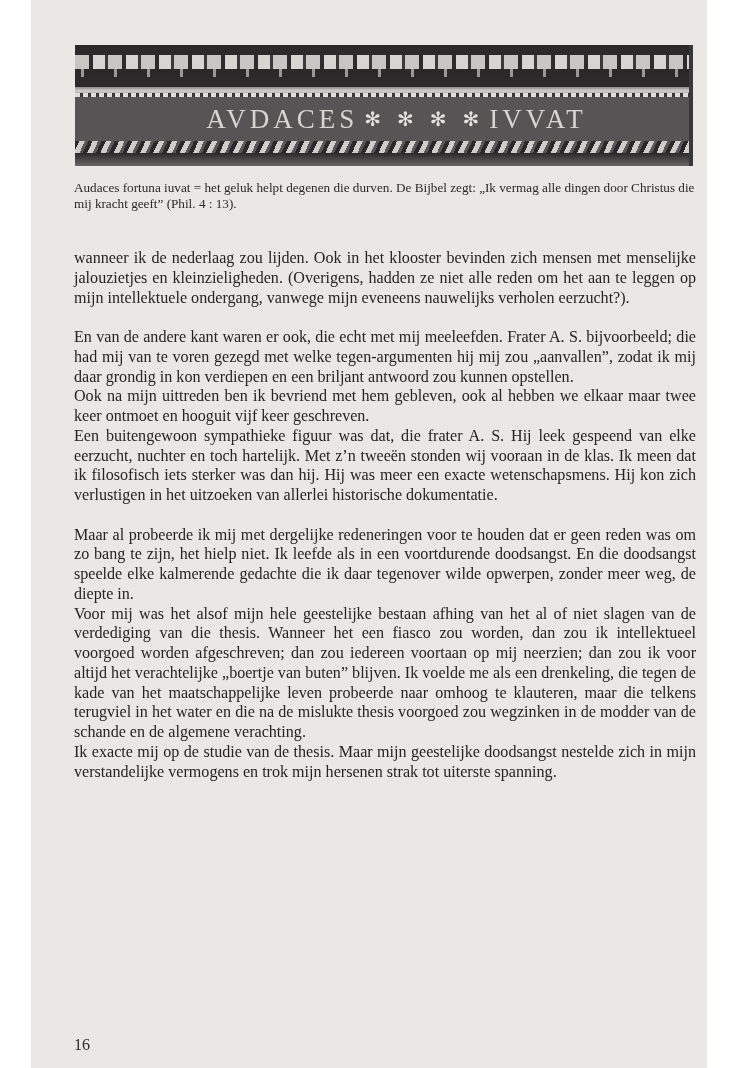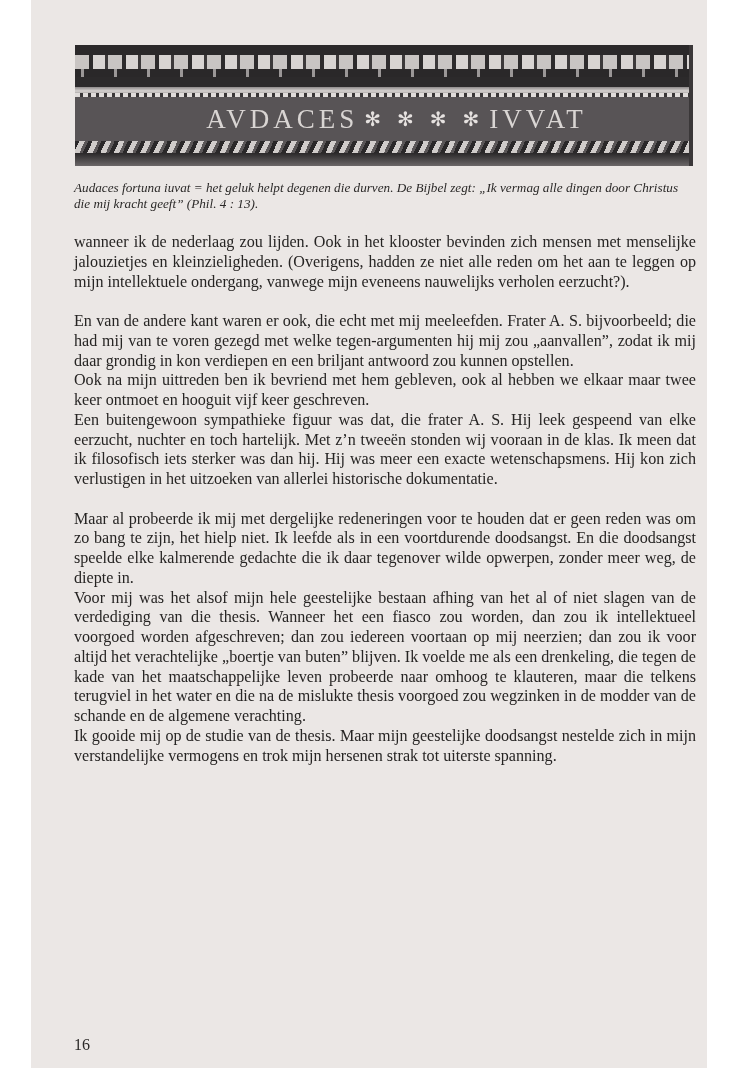--- a/index.html
+++ b/index.html
@@ -45,24 +45,24 @@
     .band.rope {
       top: 96px; height: 12px;
       background: repeating-linear-gradient(115deg, #2a2829 0 4px, #d0ccca 4px 9px, #5a5657 9px 12px);
     }
     .band.bottom {
       top: 108px; height: 13px;
       background: linear-gradient(#2a2829, #6b6768);
     }
     .caption {
       position: absolute; left: 74px; top: 180px; width: 622px;
-      font-style: italic; font-size: 13.2px; line-height: 16px; color: #2b2928;
+      font-size: 13.2px; line-height: 16px; color: #2b2928;
     }
     .body-text {
-      position: absolute; left: 74px; top: 232px; width: 622px;
+      position: absolute; left: 74px; top: 248px; width: 622px;
       font-size: 16.1px; line-height: 19.75px; color: #262423;
       text-align: justify;
     }
     .body-text p { margin: 0; }
     .body-text .para-gap { height: 19.75px; }
     .page-number {
       position: absolute; left: 74px; top: 1036px;
       font-size: 16px; color: #2b2928;
     }
   </style>
@@ -92,16 +92,16 @@
 
 <div class="body-text">
   <p>wanneer ik de nederlaag zou lijden. Ook in het klooster bevinden zich mensen met menselijke jalouzietjes en kleinzieligheden. (Overigens, hadden ze niet alle reden om het aan te leggen op mijn intellektuele ondergang, vanwege mijn eveneens nauwelijks verholen eerzucht?).</p>
   <div class="para-gap"></div>
   <p>En van de andere kant waren er ook, die echt met mij meeleefden. Frater A. S. bijvoorbeeld; die had mij van te voren gezegd met welke tegen-argumenten hij mij zou „aanvallen”, zodat ik mij daar grondig in kon verdiepen en een briljant antwoord zou kunnen opstellen.</p>
   <p>Ook na mijn uittreden ben ik bevriend met hem gebleven, ook al hebben we elkaar maar twee keer ontmoet en hooguit vijf keer geschreven.</p>
   <p>Een buitengewoon sympathieke figuur was dat, die frater A. S. Hij leek gespeend van elke eerzucht, nuchter en toch hartelijk. Met z’n tweeën stonden wij vooraan in de klas. Ik meen dat ik filosofisch iets sterker was dan hij. Hij was meer een exacte wetenschapsmens. Hij kon zich verlustigen in het uitzoeken van allerlei historische dokumentatie.</p>
   <div class="para-gap"></div>
   <p>Maar al probeerde ik mij met dergelijke redeneringen voor te houden dat er geen reden was om zo bang te zijn, het hielp niet. Ik leefde als in een voortdurende doodsangst. En die doodsangst speelde elke kalmerende gedachte die ik daar tegenover wilde opwerpen, zonder meer weg, de diepte in.</p>
   <p>Voor mij was het alsof mijn hele geestelijke bestaan afhing van het al of niet slagen van de verdediging van die thesis. Wanneer het een fiasco zou worden, dan zou ik intellektueel voorgoed worden afgeschreven; dan zou iedereen voortaan op mij neerzien; dan zou ik voor altijd het verachtelijke „boertje van buten” blijven. Ik voelde me als een drenkeling, die tegen de kade van het maatschappelijke leven probeerde naar omhoog te klauteren, maar die telkens terugviel in het water en die na de mislukte thesis voorgoed zou wegzinken in de modder van de schande en de algemene verachting.</p>
-  <p>Ik gooide mij op de studie van de thesis. Maar mijn geestelijke doodsangst nestelde zich in mijn verstandelijke vermogens en trok mijn hersenen strak tot uiterste spanning.</p>
+  <p>Ik exacte mij op de studie van de thesis. Maar mijn geestelijke doodsangst nestelde zich in mijn verstandelijke vermogens en trok mijn hersenen strak tot uiterste spanning.</p>
 </div>
 
 <div class="page-number">16</div>
 
 </body></html>

